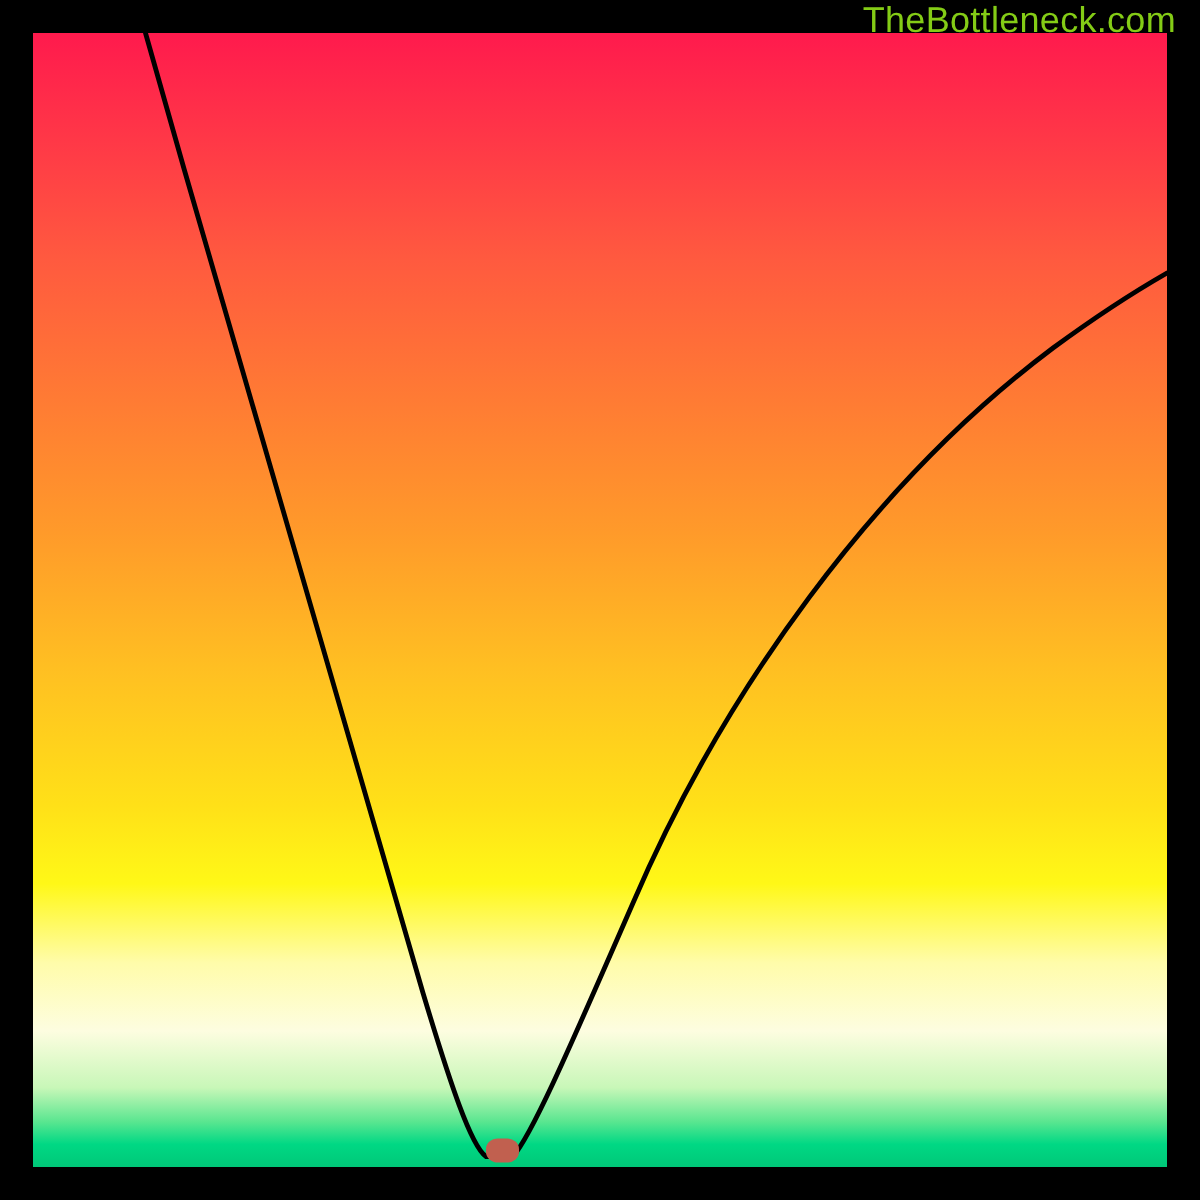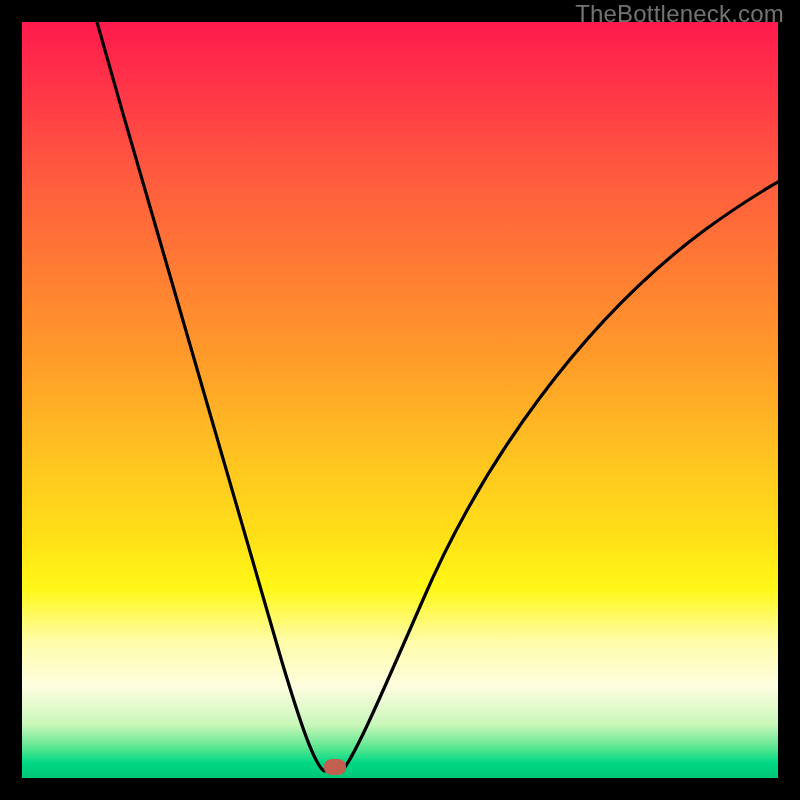--- a/index.html
+++ b/index.html
@@ -37,21 +37,21 @@
       #c8f7b8 93%,
       #5ae690 96%,
       #00d884 98%,
       #00c878 100%
     );
   }
   .watermark {
     position: absolute;
     top: 0px;
     right: 16px;
-    color: #737373;
+    color: #84cc16;
     font-size: 24px;
     letter-spacing: 0.2px;
   }
   .curve-svg {
     position: absolute;
     left: 22px;
     top: 22px;
     width: 756px;
     height: 756px;
     pointer-events: none;

